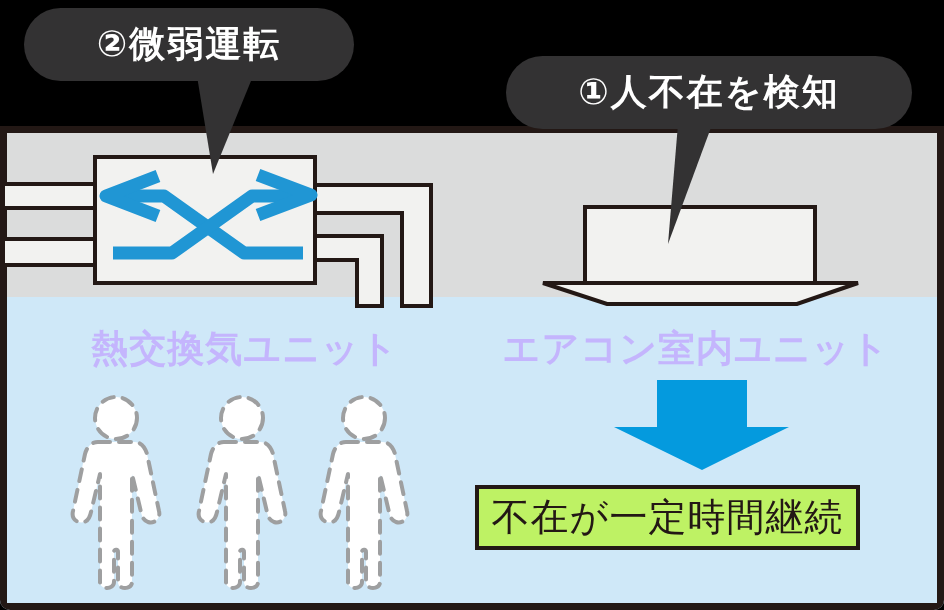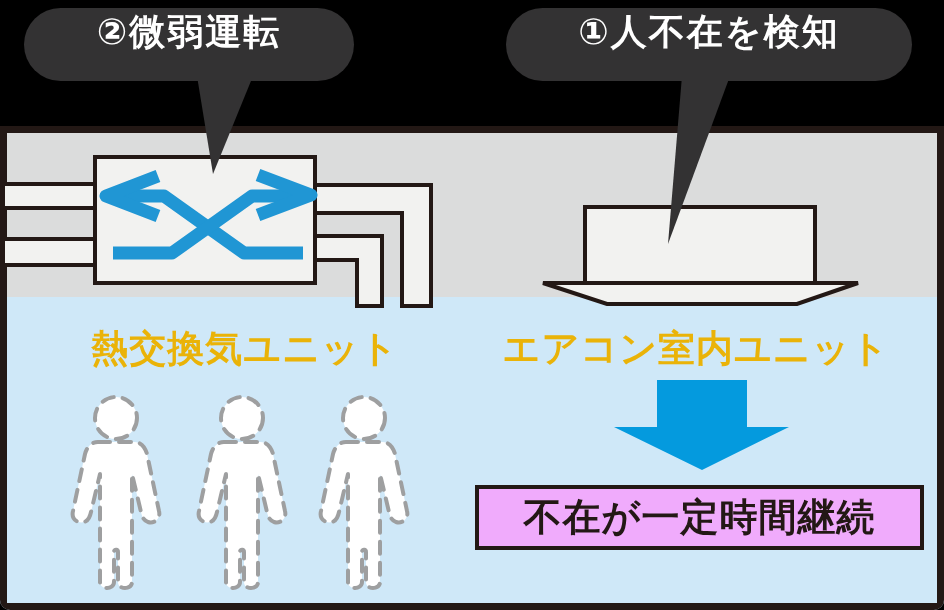--- a/index.html
+++ b/index.html
@@ -14,38 +14,38 @@
     box-sizing:border-box;border:7px solid #231815;background:#cfe8f8;
   }
   #ceiling{
     position:absolute;left:0;top:0;width:100%;height:164px;background:#dbdcdc;
   }
   
   #shapes{position:absolute;left:0;top:0;width:944px;height:610px;}
   
   .bubble{
     position:absolute;top:8px;height:73px;background:#333233;border-radius:37px;
-    display:flex;justify-content:center;
+    display:flex;align-items:center;justify-content:center;
     color:#fff;font-size:36px;font-weight:bold;letter-spacing:2px;
   }
   #bubble-weak{left:24px;width:330px;}
-  #bubble-detect{left:506px;width:406px;}
+  #bubble-detect{left:506px;width:406px;margin-top:48px;}
   
   .unit-label{
     position:absolute;top:327px;height:44px;line-height:44px;
-    font-size:37px;font-weight:bold;color:#eab308;text-align:center;letter-spacing:1px;
+    font-size:37px;font-weight:bold;color:#c4b5fd;text-align:center;letter-spacing:1px;
   }
   #label-hex{left:40px;width:410px;}
   #label-ac{left:486px;width:420px;}
   
   #result-box{
-    position:absolute;left:475px;top:485px;width:449px;height:65px;
-    box-sizing:border-box;background:#f0abfc;border:4px solid #231815;
+    position:absolute;left:475px;top:485px;width:385px;height:65px;
+    box-sizing:border-box;background:#bef264;border:4px solid #231815;
     display:flex;align-items:center;justify-content:center;
-    font-size:38px;font-weight:bold;color:#231815;letter-spacing:1px;
+    font-size:38px;font-weight:normal;color:#231815;letter-spacing:1px;
   }
 </style>
 </head>
 <body>
 
 <div id="stage">
 
   <div id="room">
     <div id="ceiling"></div>
   </div>

